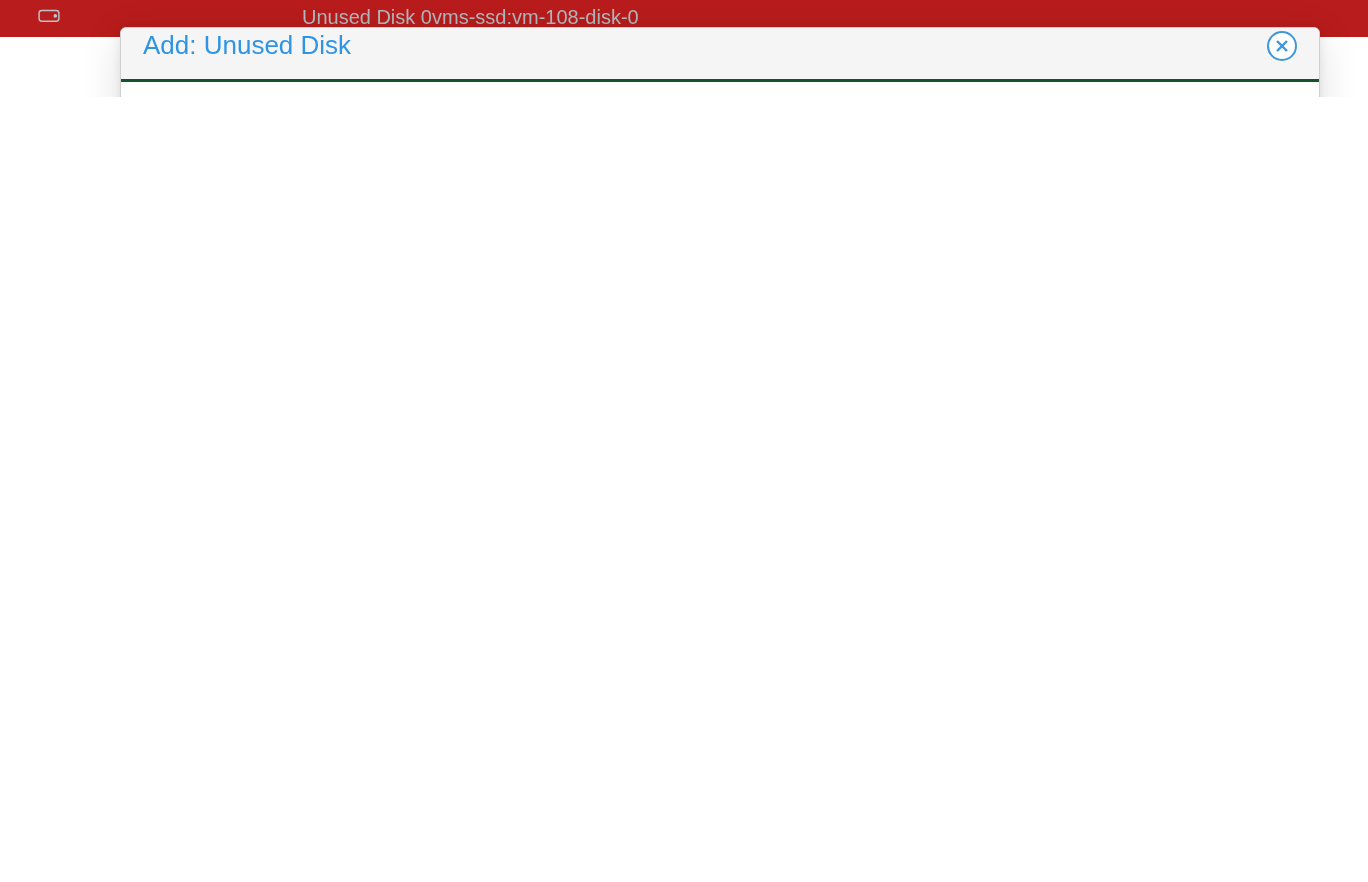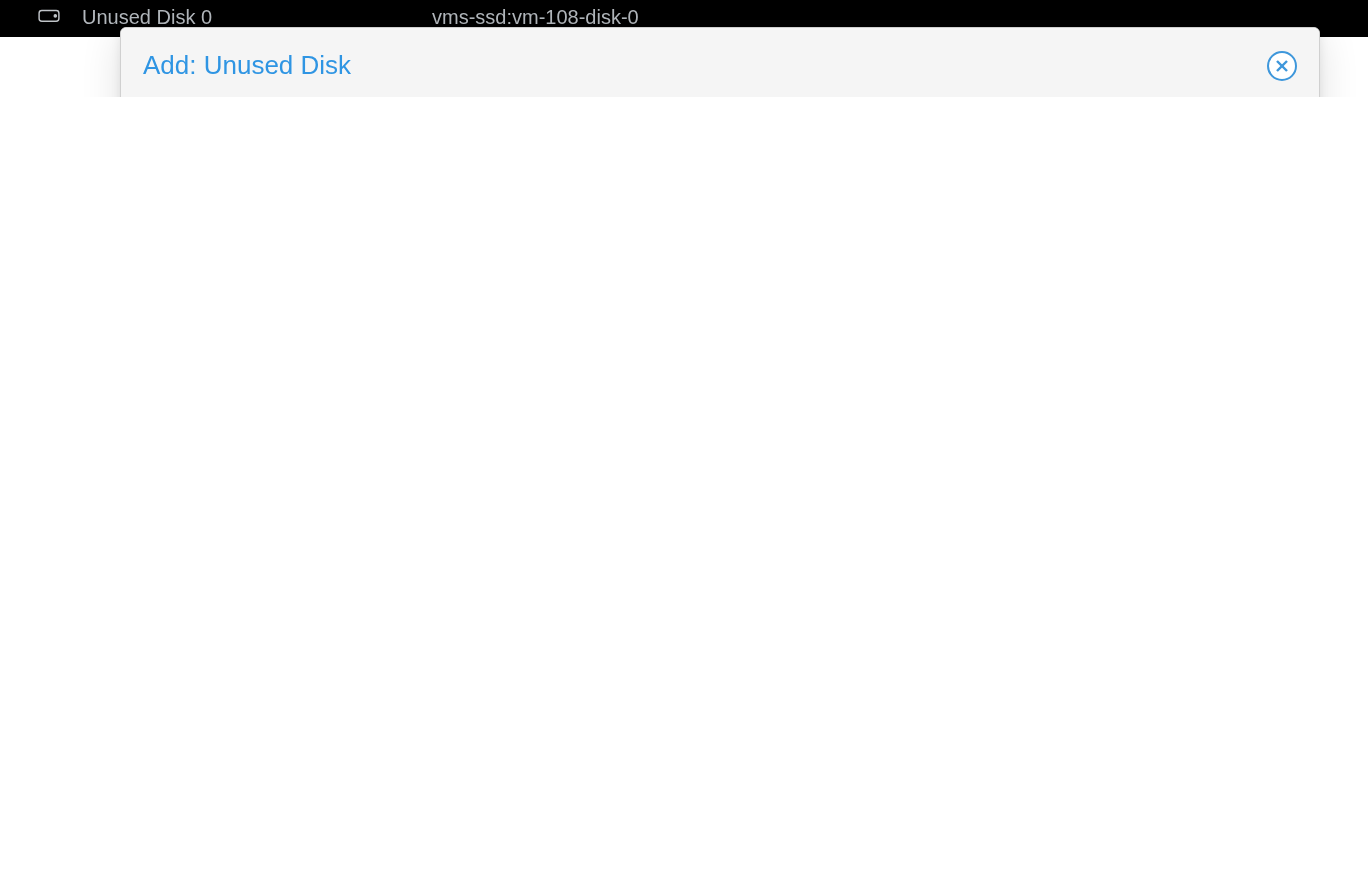--- a/index.html
+++ b/index.html
@@ -4,44 +4,45 @@
 <style>
   * { box-sizing: border-box; margin: 0; padding: 0; }
   body {
     font-family: -apple-system, BlinkMacSystemFont, "Segoe UI", Helvetica, Arial, sans-serif;
     background: #ffffff;
     color: #444;
     font-size: 20px;
     font-weight: 300;
   }
   .bg-row {
-    background: #000000;
+    background: #b91c1c;
     padding: 6px 32px 8px 38px;
     display: flex;
     align-items: center;
     color: #b3b8bd;
+    text-align: right;
   }
   .bg-row .icon { margin-right: 22px; color: #c0c4c8; }
   .bg-row .col1 { width: 350px; }
   .dialog-wrap { padding: 60px 40px 0 120px; position: relative; }
   .dialog {
     width: 1200px;
     border: 1px solid #d0d0d0;
     border-radius: 6px;
     background: #fff;
     box-shadow: 0 8px 40px rgba(0,0,0,0.12), 0 2px 10px rgba(0,0,0,0.08);
     overflow: hidden;
     position: absolute;
     top: -10px;
     left: 120px;
   }
   .dialog-header {
     background: #f5f5f5;
     border-bottom: 3px solid #14532d;
-    padding: 22px 22px 18px 22px;
+    padding: 2px 22px 18px 22px;
     display: flex;
     align-items: center;
     justify-content: space-between;
   }
   .dialog-title { color: #2f95e3; font-size: 26px; font-weight: 400; }
   .close-btn {
     width: 30px; height: 30px; border-radius: 50%;
     border: 2.5px solid #3e97db;
     display: flex; align-items: center; justify-content: center;
     color: #3e97db; cursor: pointer;

